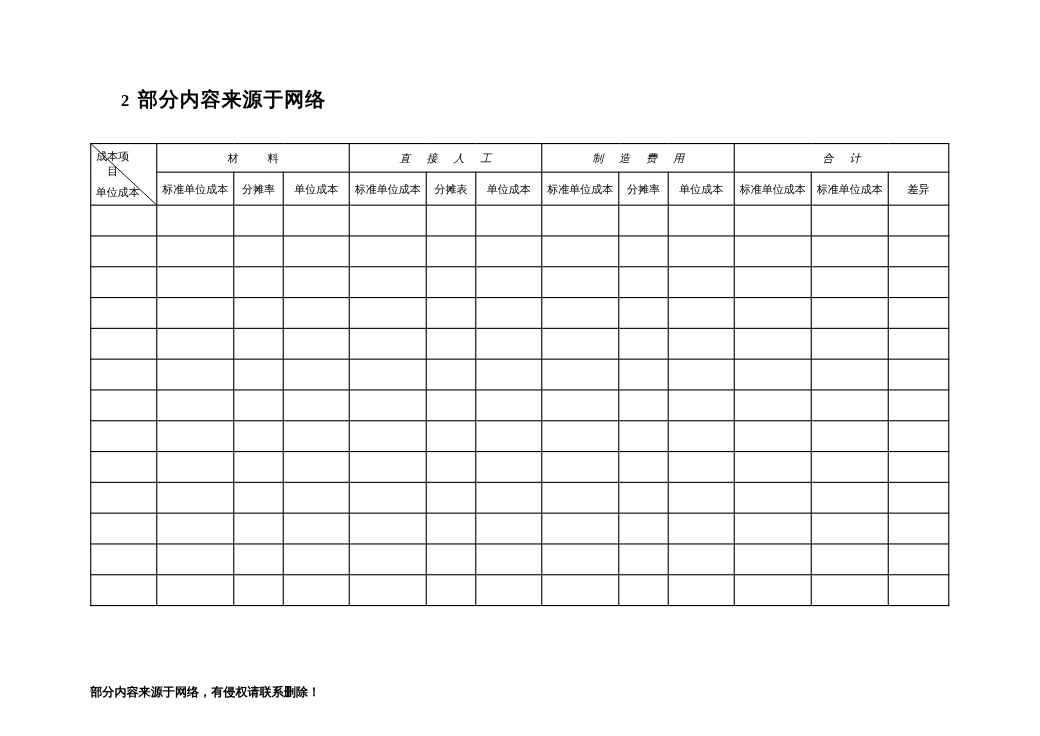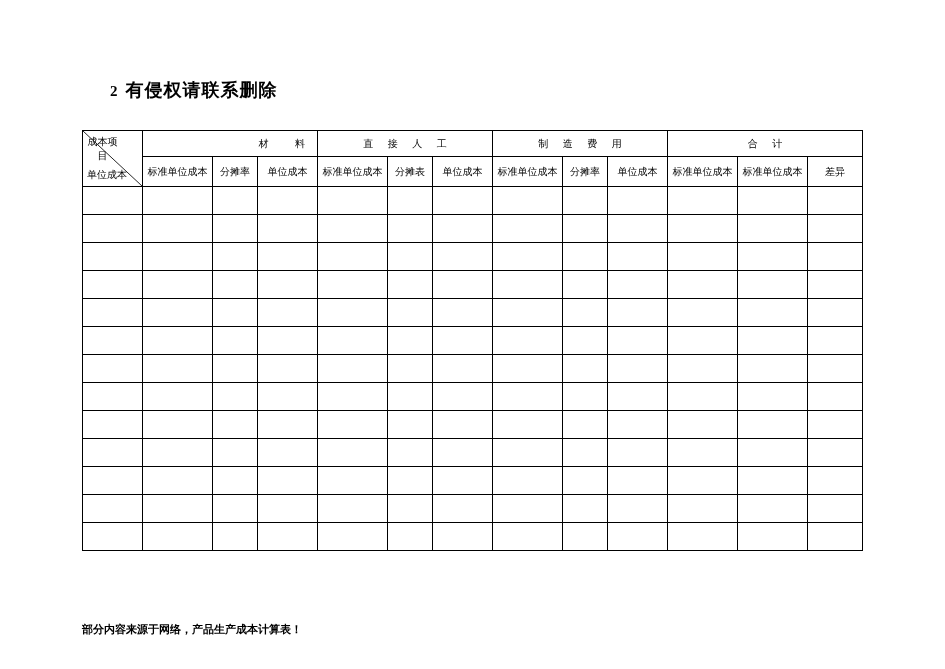--- a/index.html
+++ b/index.html
@@ -71,41 +71,41 @@
     }
     .diag-bottom {
       position: absolute;
       bottom: 4px;
       left: 4px;
       font-size: 10px;
     }
     .spaced {
       letter-spacing: 6px;
       text-indent: 6px;
+      font-style: italic;
     }
     .spaced-wide {
       letter-spacing: 12px;
       text-indent: 12px;
-      text-align: right;
     }
     .footer-note {
       position: absolute;
       left: 82px;
       bottom: 32px;
       font-size: 11px;
       font-weight: bold;
     }
   </style>
 </head>
 <body>
 
 <div class="page">
   <div class="title-row">
     <span class="title-num">2</span>
-    <span class="title-text">有侵权请联系删除</span>
+    <span class="title-text">部分内容来源于网络</span>
   </div>
 
   <table>
     <colgroup>
       <col style="width:60px">
       <col style="width:70px">
         <col style="width:45px">
         <col style="width:60px">
       <col style="width:70px">
         <col style="width:45px">
@@ -339,13 +339,13 @@
           <td></td>
           <td></td>
           <td></td>
           <td></td>
           <td></td>
         </tr>
       </tbody>
   </table>
 </div>
 
-<div class="footer-note">部分内容来源于网络，产品生产成本计算表！</div>
+<div class="footer-note">部分内容来源于网络，有侵权请联系删除！</div>
 
 </body></html>

